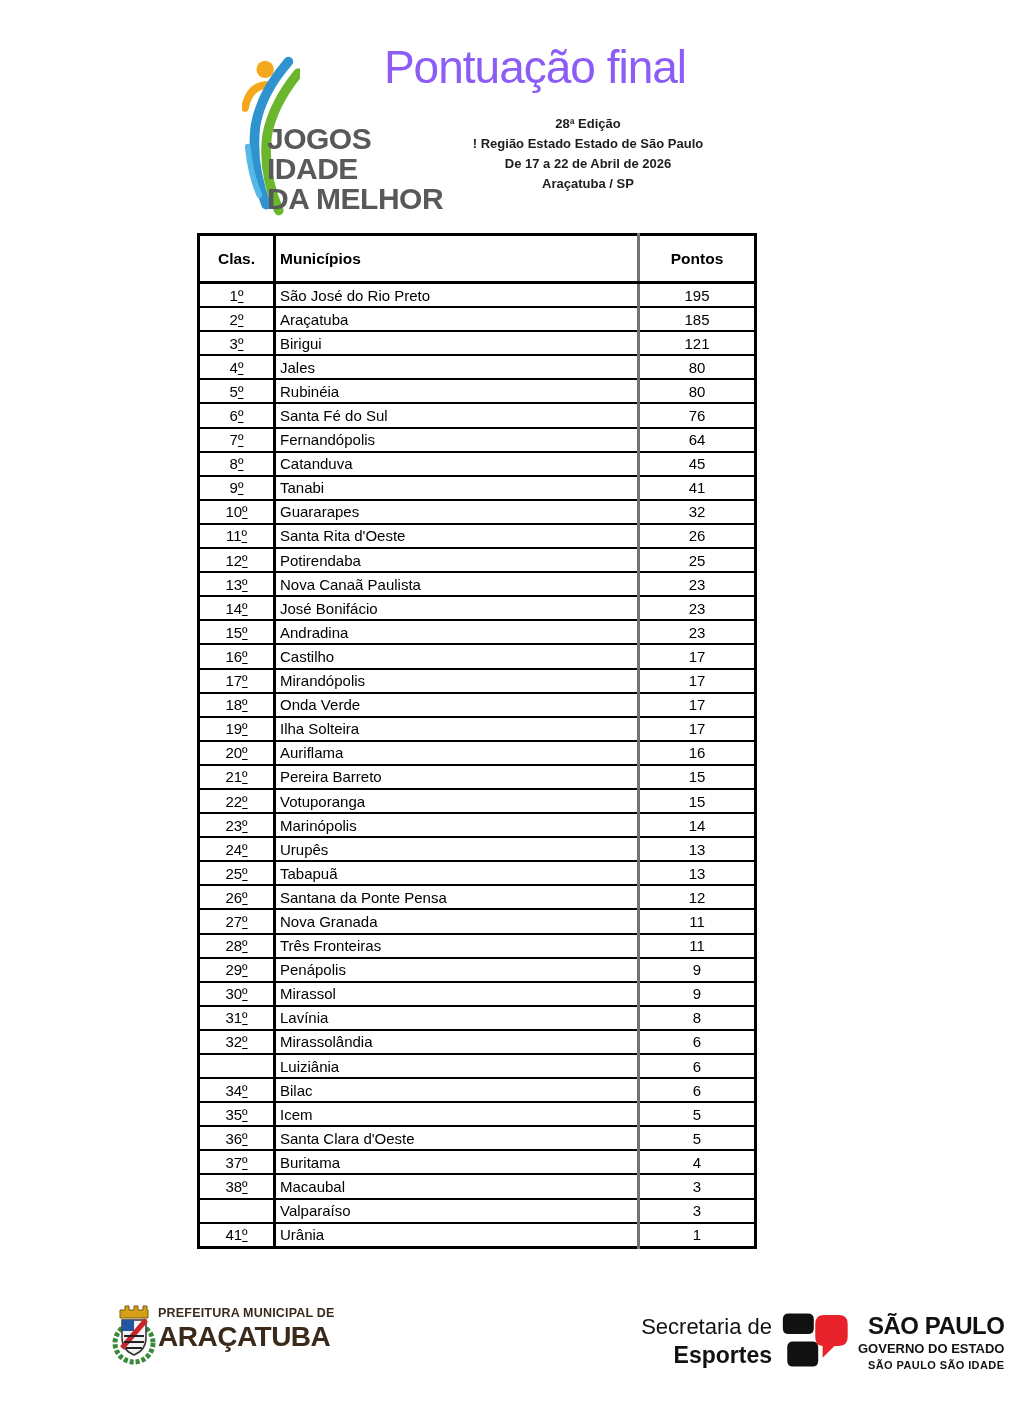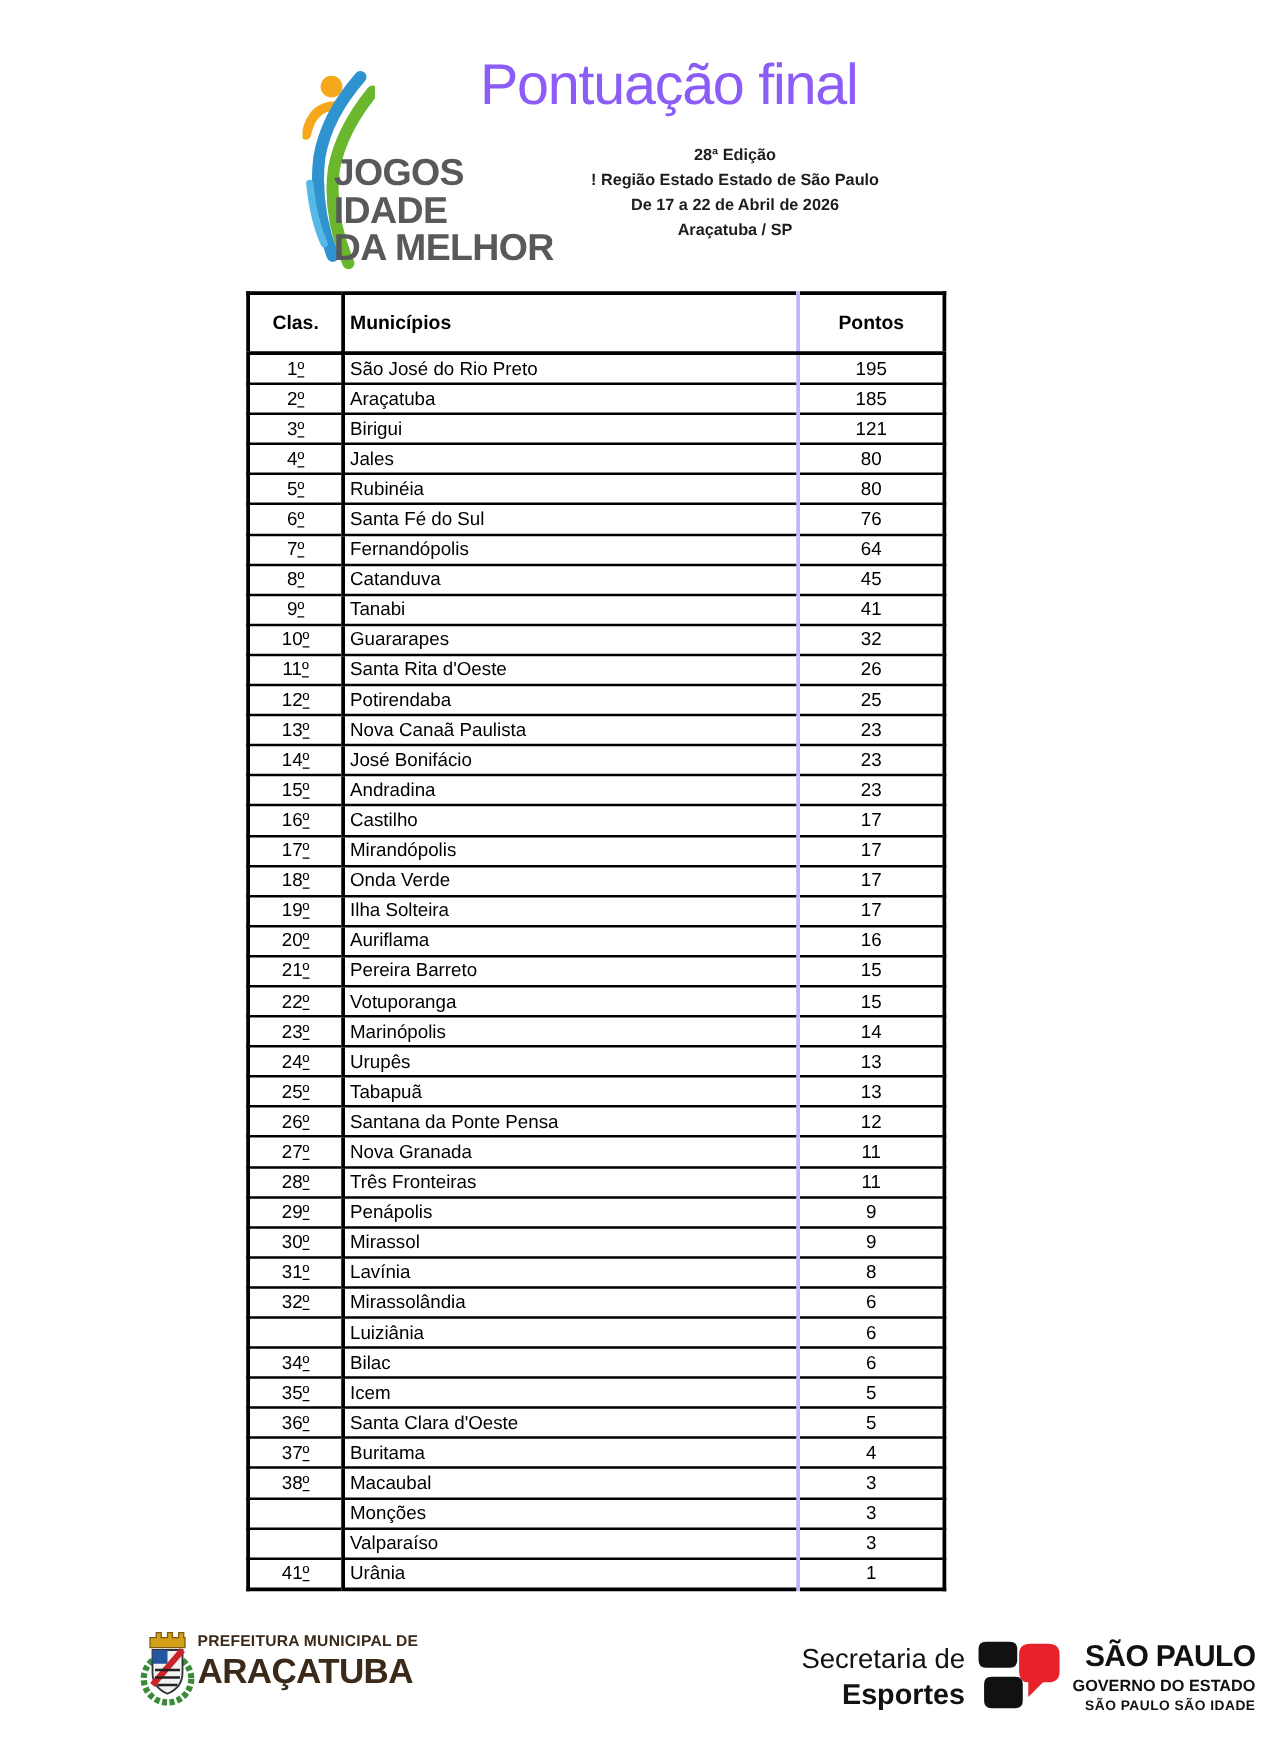--- a/index.html
+++ b/index.html
@@ -33,21 +33,21 @@
   .results-table col.c1{width:76px;}
   .results-table col.c2{width:364px;}
   .results-table col.c3{width:117px;}
   .results-table{border:3px solid #000;}
   .results-table th{
     border-bottom:3px solid #000;font-weight:bold;font-size:15.5px;
     height:23px;padding:11px;text-align:center;
   }
   .results-table td{height:22.1px;padding:0;border-top:2px solid #000;}
   .results-table .col-clas{border-right:3px solid #000;text-align:center;}
-  .results-table .col-mun{border-right:3px solid #c4b5fd;text-align:left;padding-left:4px;}
+  .results-table .col-mun{border-right:3px solid #737373;text-align:left;padding-left:4px;}
   .results-table .col-pts{text-align:center;}
   .ord{text-decoration:underline;}
   
   .crest{position:absolute;left:112px;top:1300px;width:44px;height:78px;}
   .pref-block{position:absolute;left:158px;top:1306px;color:#3b2a1a;}
   .pref-line1{font-weight:bold;font-size:12.5px;letter-spacing:0.2px;white-space:nowrap;}
   .pref-line2{font-weight:bold;font-size:28px;letter-spacing:-0.5px;margin-top:1px;white-space:nowrap;}
   .secretaria-block{position:absolute;left:600px;top:1314px;width:172px;text-align:right;color:#111;}
   .secretaria-line1{font-size:22px;}
   .secretaria-line2{font-size:23px;font-weight:bold;margin-top:2px;text-align:right;}
@@ -284,25 +284,20 @@
           <td class="col-mun">Buritama</td>
           <td class="col-pts">4</td>
         </tr>
         <tr>
           <td class="col-clas">38<span class="ord">º</span></td>
           <td class="col-mun">Macaubal</td>
           <td class="col-pts">3</td>
         </tr>
         <tr>
           <td class="col-clas"></td>
-          <td class="col-mun">Monções</td>
-          <td class="col-pts">3</td>
-        </tr>
-        <tr>
-          <td class="col-clas"></td>
           <td class="col-mun">Valparaíso</td>
           <td class="col-pts">3</td>
         </tr>
         <tr>
           <td class="col-clas">41<span class="ord">º</span></td>
           <td class="col-mun">Urânia</td>
           <td class="col-pts">1</td>
         </tr>
       </tbody>
   </table>

